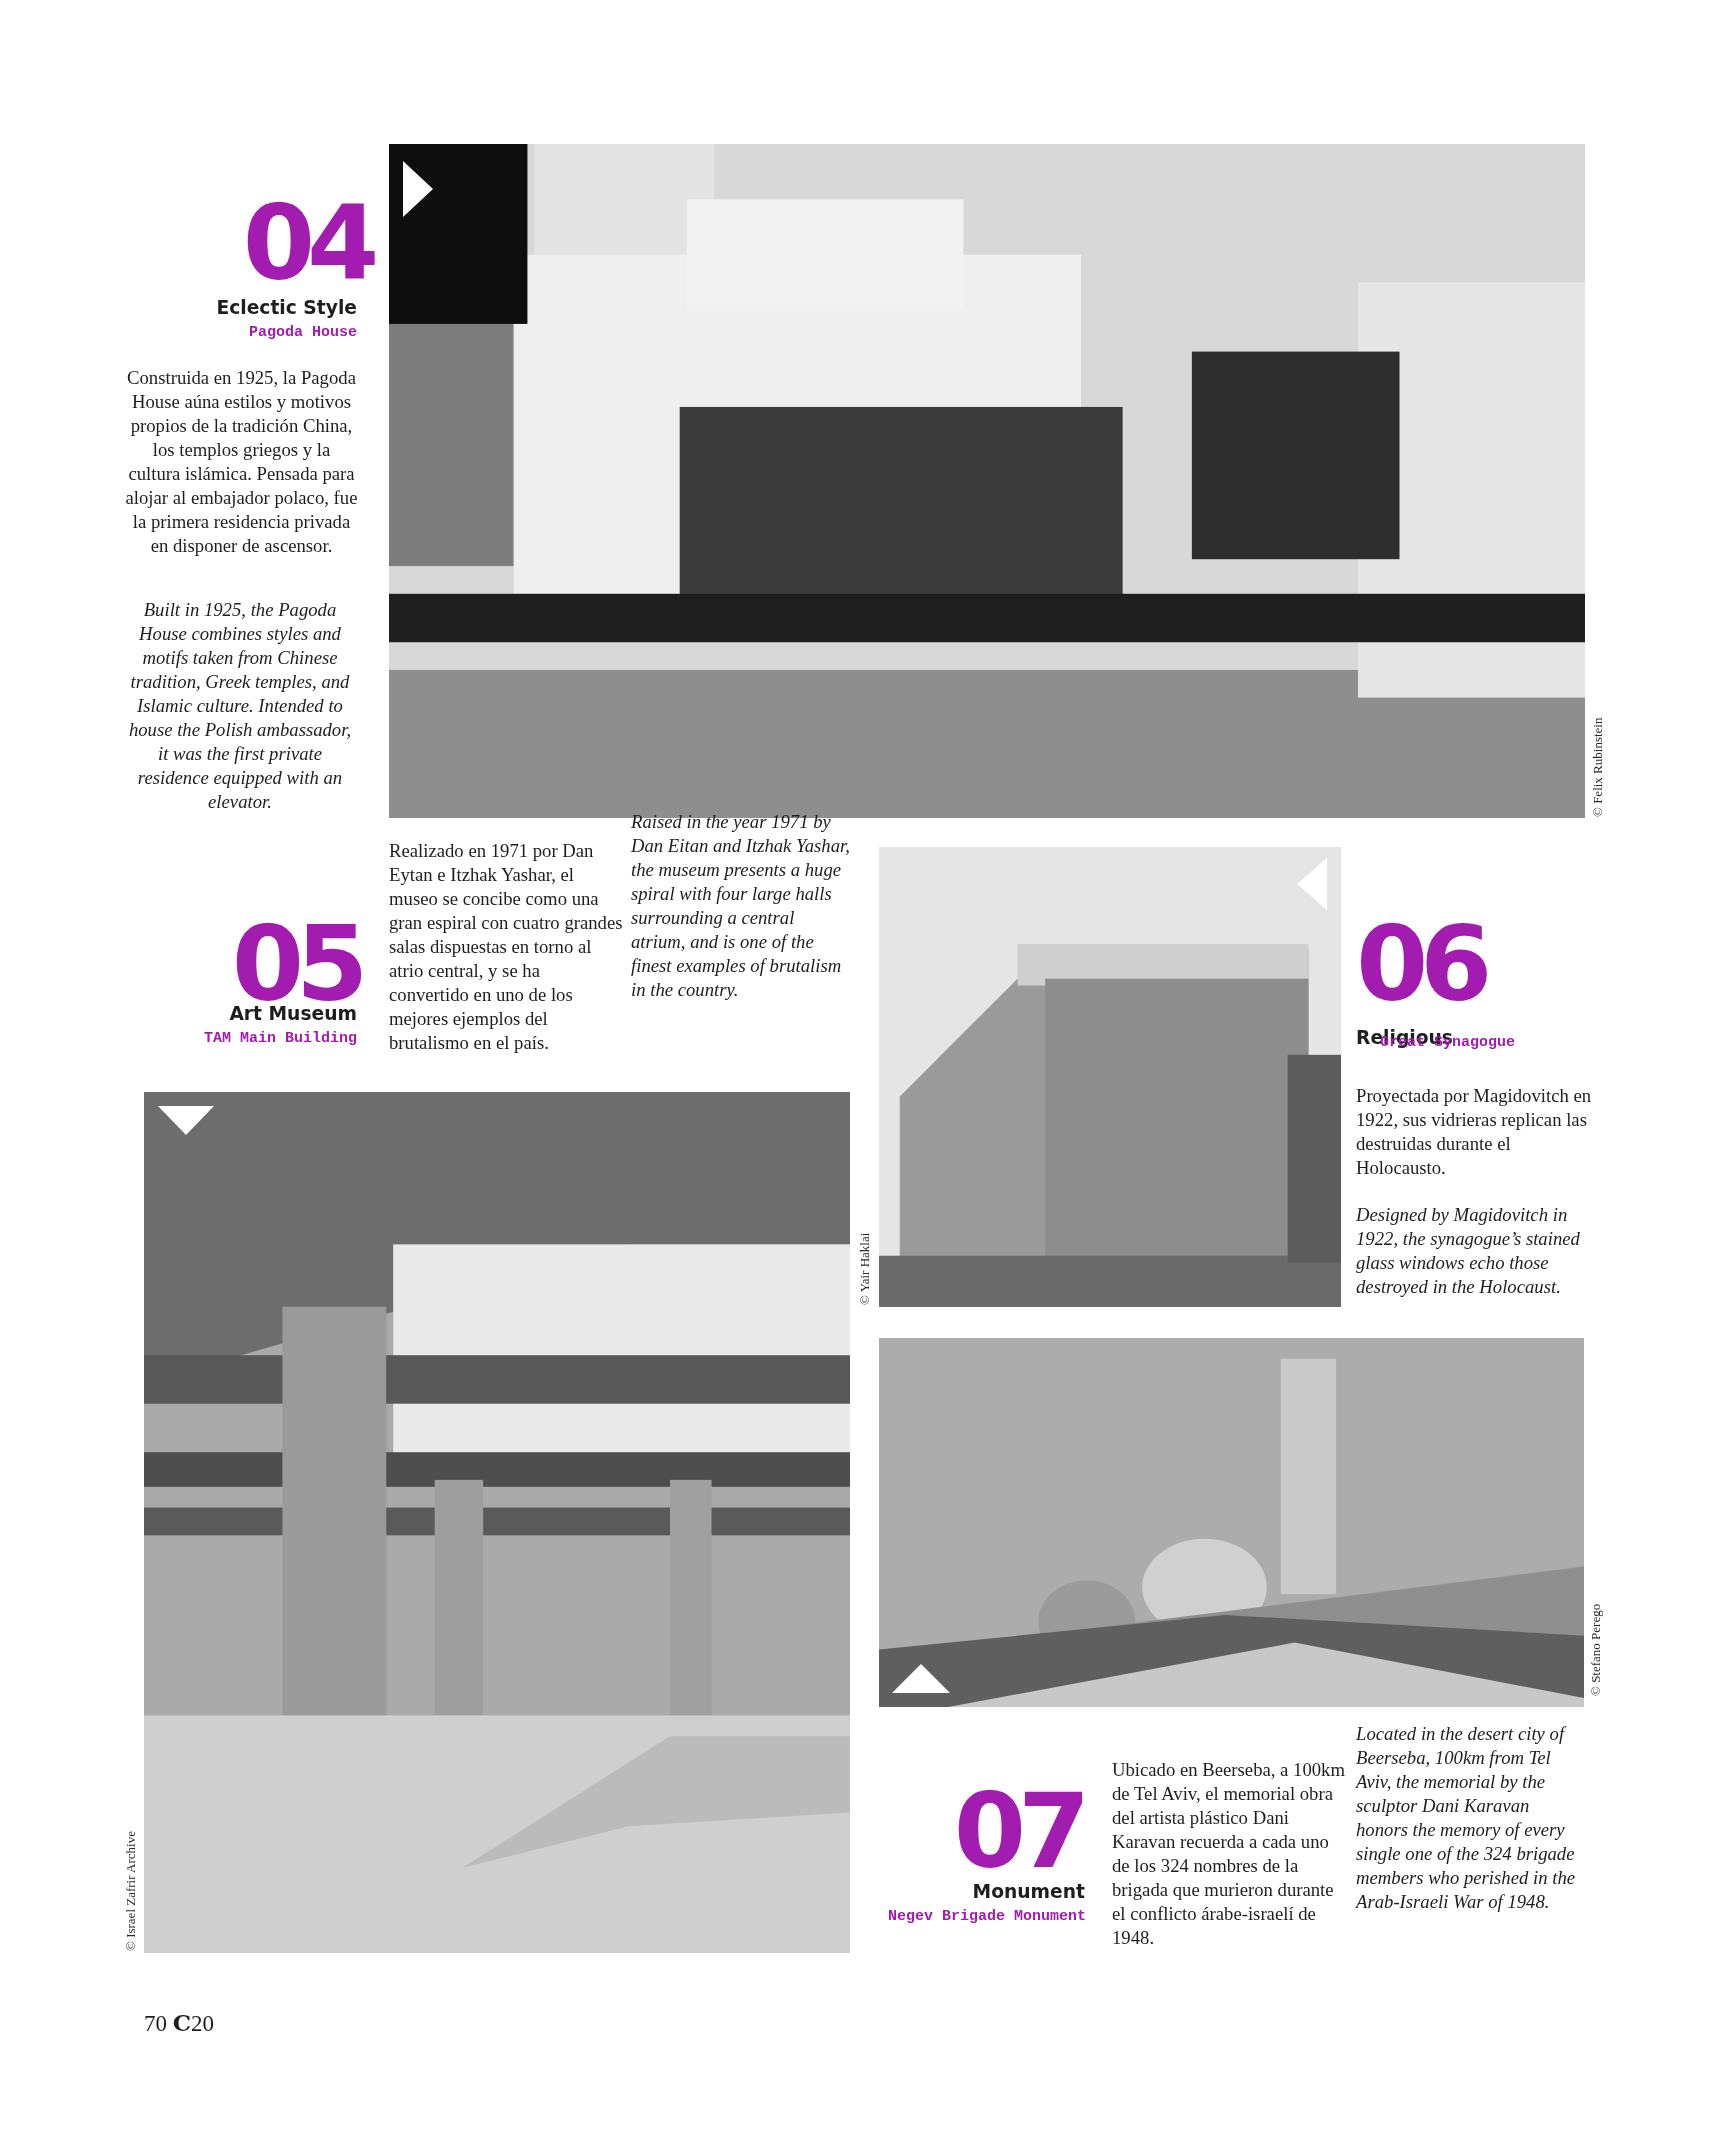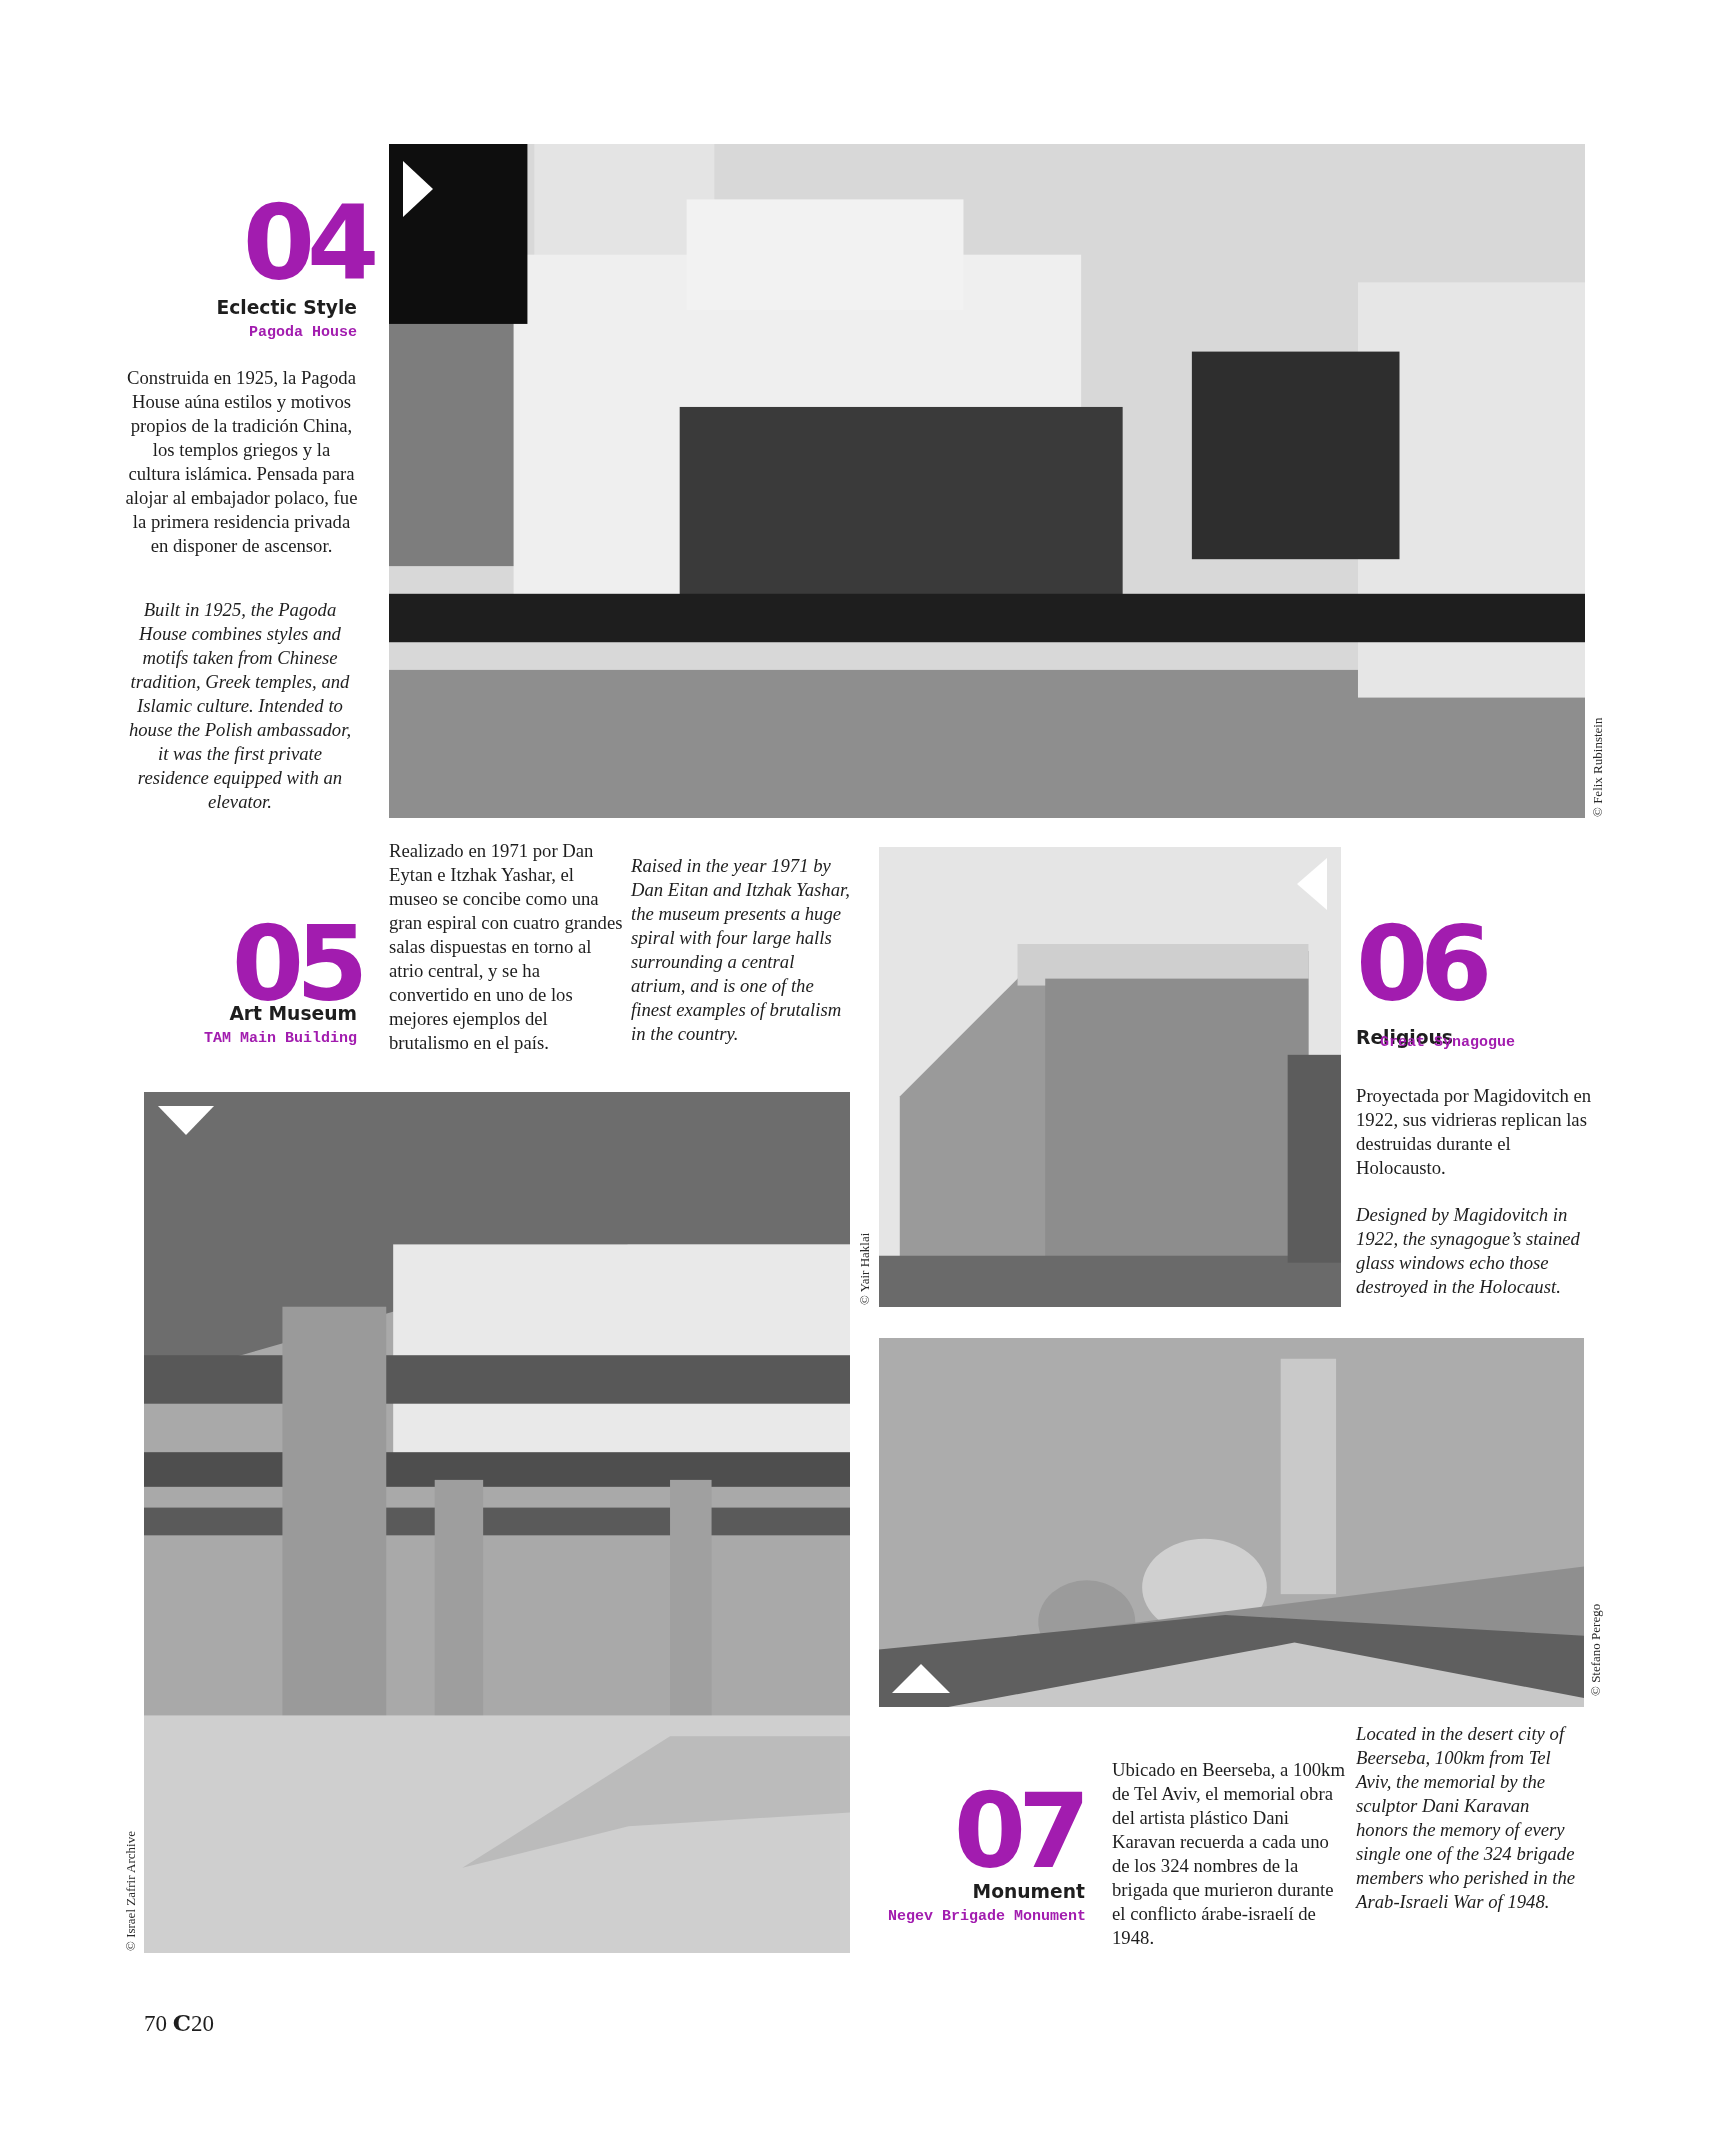--- a/index.html
+++ b/index.html
@@ -55,21 +55,21 @@
     <rect x="1400" y="200" width="328" height="600" fill="#e6e6e6"></rect>
     <rect x="1160" y="300" width="300" height="300" fill="#2e2e2e"></rect>
     <rect x="0" y="0" width="200" height="260" fill="#0e0e0e"></rect>
     <rect x="0" y="650" width="1728" height="70" fill="#1e1e1e"></rect>
   </svg>
   <div class="tri" style="left:14px; top:16.6px; border-top:28px solid transparent; border-bottom:28px solid transparent; border-left:30.5px solid #fff;"></div>
 </div>
 <div class="credit" style="left:1590px; top:817px;">© Felix Rubinstein</div>
 
 <p class="txt" style="left:389px; top:839px; width:235px;">Realizado en 1971 por Dan Eytan e Itzhak Yashar, el museo se concibe como una gran espiral con cuatro grandes salas dispuestas en torno al atrio central, y se ha convertido en uno de los mejores ejemplos del brutalismo en el país.</p>
-<p class="txt it" style="left:631px; top:854px; width:222px;font-family:Liberation Serif, serif;">Raised in the year 1971 by Dan Eitan and Itzhak Yashar, the museum presents a huge spiral with four large halls surrounding a central atrium, and is one of the finest examples of brutalism in the country.</p>
+<p class="txt it" style="left:631px; top:810px; width:222px;font-family:Liberation Serif, serif;">Raised in the year 1971 by Dan Eitan and Itzhak Yashar, the museum presents a huge spiral with four large halls surrounding a central atrium, and is one of the finest examples of brutalism in the country.</p>
 <div class="num r" style="left:208px; top:912px; width:152px;">05</div>
 <div class="cat r" style="left:138px; top:1002px; width:219px;">Art Museum</div>
 <div class="sub r" style="left:111px; top:1027px; width:246px;">TAM Main Building</div>
 
 <div class="photo" style="left:144px; top:1092px; width:706px; height:861px; background:#8a8a8a;">
   <svg viewBox="0 0 1020 1243" preserveAspectRatio="none">
     <rect x="0" y="0" width="1020" height="1243" fill="#a9a9a9"></rect>
     <polygon points="0,0 1020,0 1020,220 700,220 0,420" fill="#6d6d6d"></polygon>
     <rect x="360" y="220" width="660" height="330" fill="#e9e9e9"></rect>
     <rect x="0" y="380" width="1020" height="70" fill="#585858"></rect>

